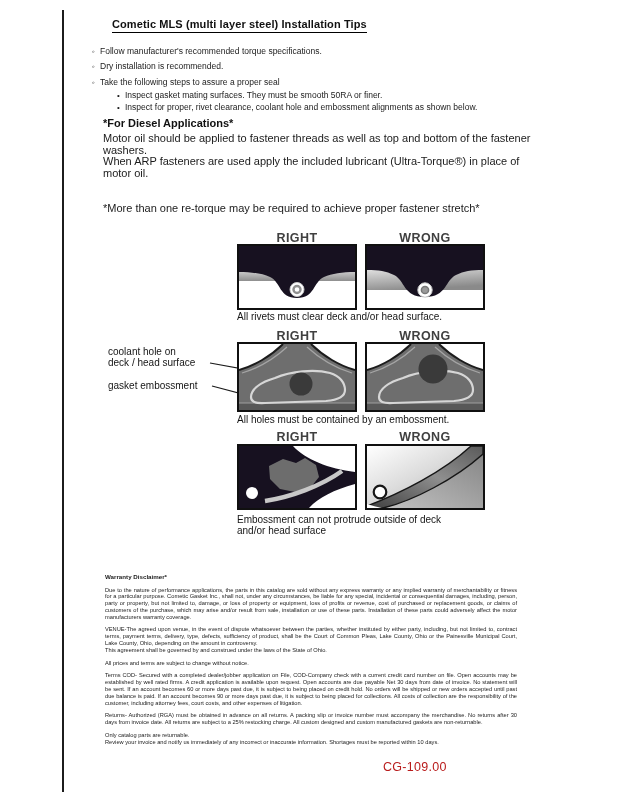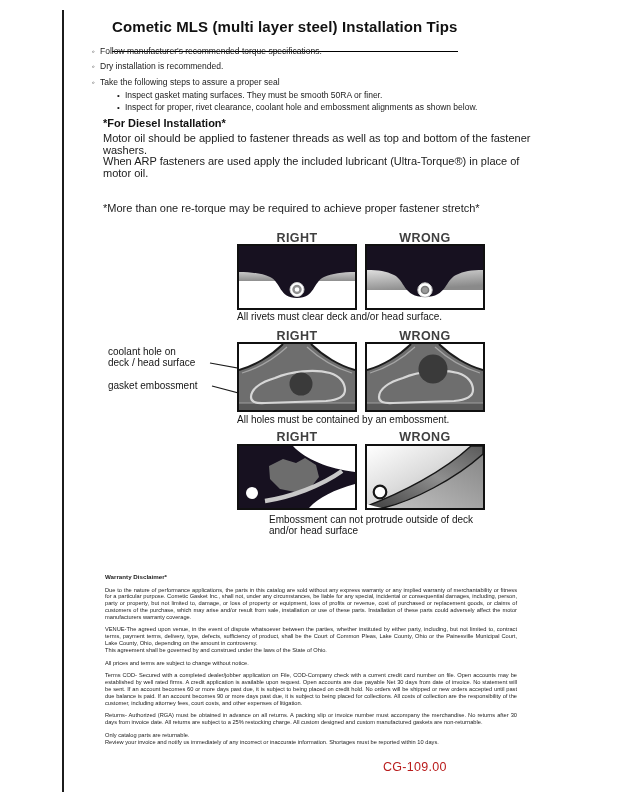--- a/index.html
+++ b/index.html
@@ -6,22 +6,22 @@
   .page{
     position:relative;width:618px;height:800px;background:#ffffff;overflow:hidden;
     font-family:"Liberation Sans", sans-serif;color:#1b1b1b;
   }
   .abs{position:absolute;}
   .prewrap{white-space:pre-line;}
 
   .vline{left:62px;top:10px;width:1.5px;height:782px;background:#1c1c1c;}
 
   .title{
-    left:112px;top:18px;font-size:15px;font-weight:700;letter-spacing:.1px;
-    border-bottom:1.8px solid #000;padding-bottom:16px;color:#111;
+    left:112px;top:18px;font-size:11px;font-weight:700;letter-spacing:.1px;
+    border-bottom:1.8px solid #000;padding-bottom:2px;color:#111;
   }
 
   .bullets{left:92px;top:46px;font-size:8.5px;}
   .bullet-row{display:flex;height:15.3px;align-items:flex-start;}
   .bullet-row .mark{width:8px;font-size:7.5px;line-height:11px;}
   .bullet-row .txt{line-height:11px;}
 
   .subbullets{left:117px;top:90px;font-size:8.5px;}
   .sub-row{display:flex;height:12.4px;}
   .sub-row .mark{width:8px;font-size:8px;line-height:11px;}
@@ -37,21 +37,21 @@
   .rw1{top:231px;} .rw2{top:329px;} .rw3{top:430px;}
   .col-right{left:237px;} .col-wrong{left:365px;}
 
   .panel{width:116px;border:2px solid #101010;background:#fff;font-size:0;}
   .panel svg{display:block;}
   .pan1{top:244px;height:62px;}
   .pan2{top:342px;height:66px;}
   .pan3{top:444px;height:62px;}
 
   .caption{left:237px;font-size:10px;color:#151515;line-height:11px;}
-  .cap1{top:311px;} .cap2{top:414px;} .cap3{top:514px;width:230px;margin-left:32px;}
+  .cap1{top:311px;} .cap2{top:414px;} .cap3{top:514px;width:230px;}
 
   .diag-label{left:108px;width:104px;font-size:10px;line-height:11px;color:#151515;}
   .lbl-coolant{top:346px;}
   .lbl-emboss{top:380px;}
   .leaders{left:205px;top:350px;}
 
   .warranty{left:105px;top:573px;width:412px;color:#232323;}
   .warranty h4{margin:0 0 6.5px 0;font-size:6.2px;font-weight:700;color:#1a1a1a;}
   .warranty p{margin:0 0 6px 0;font-size:5.7px;line-height:6.8px;text-align:justify;}
 
@@ -85,21 +85,21 @@
     <div class="sub-row">
       <span class="mark">•</span>
       <span class="txt">Inspect gasket mating surfaces.  They must be smooth 50RA or finer.</span>
     </div>
     <div class="sub-row">
       <span class="mark">•</span>
       <span class="txt">Inspect for proper, rivet clearance, coolant hole and embossment alignments as shown below.</span>
     </div>
   </div>
 
-  <div class="abs diesel-heading">*For Diesel Installation*</div>
+  <div class="abs diesel-heading">*For Diesel Applications*</div>
   <div class="abs body-para p-oil prewrap">Motor oil should be applied to fastener threads as well as top and bottom of the fastener washers.
 When ARP fasteners are used apply the included lubricant (Ultra-Torque®) in place of motor oil.</div>
   <div class="abs body-para p-note">*More than one re-torque may be required to achieve proper fastener stretch*</div>
 
   <div class="abs rw-label rw1 col-right">RIGHT</div>
   <div class="abs rw-label rw1 col-wrong">WRONG</div>
 
   <div class="abs panel pan1 col-right">
     <svg width="116" height="62" viewBox="0 0 116 62">
       <defs>

